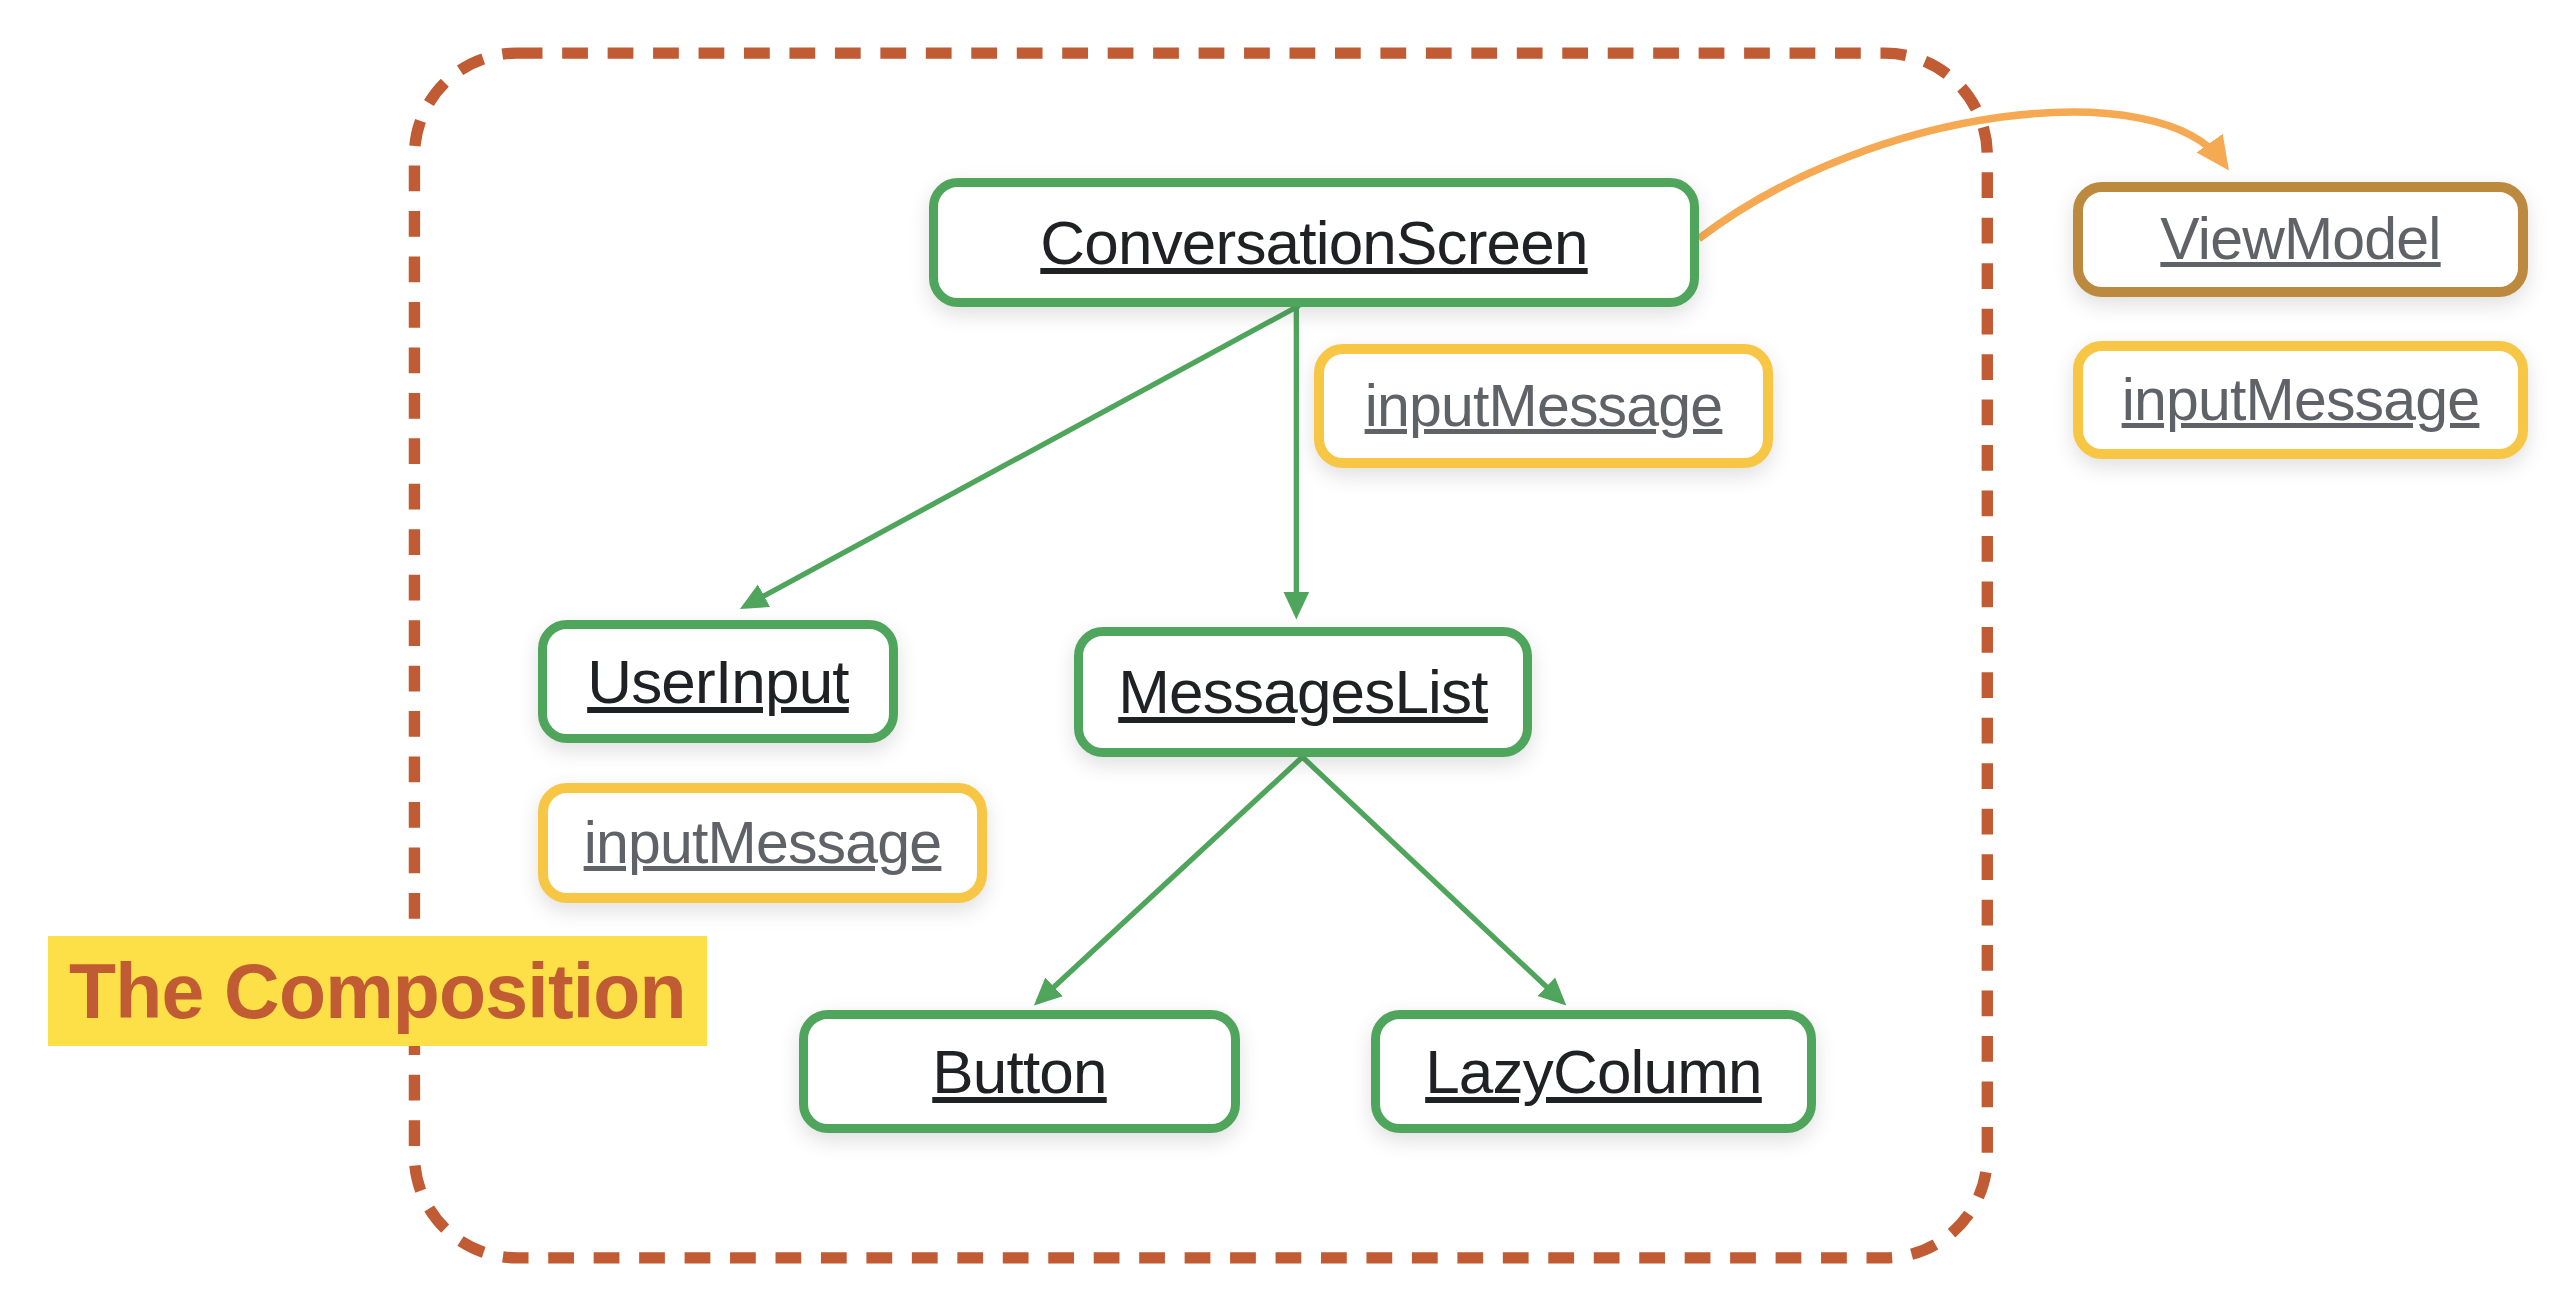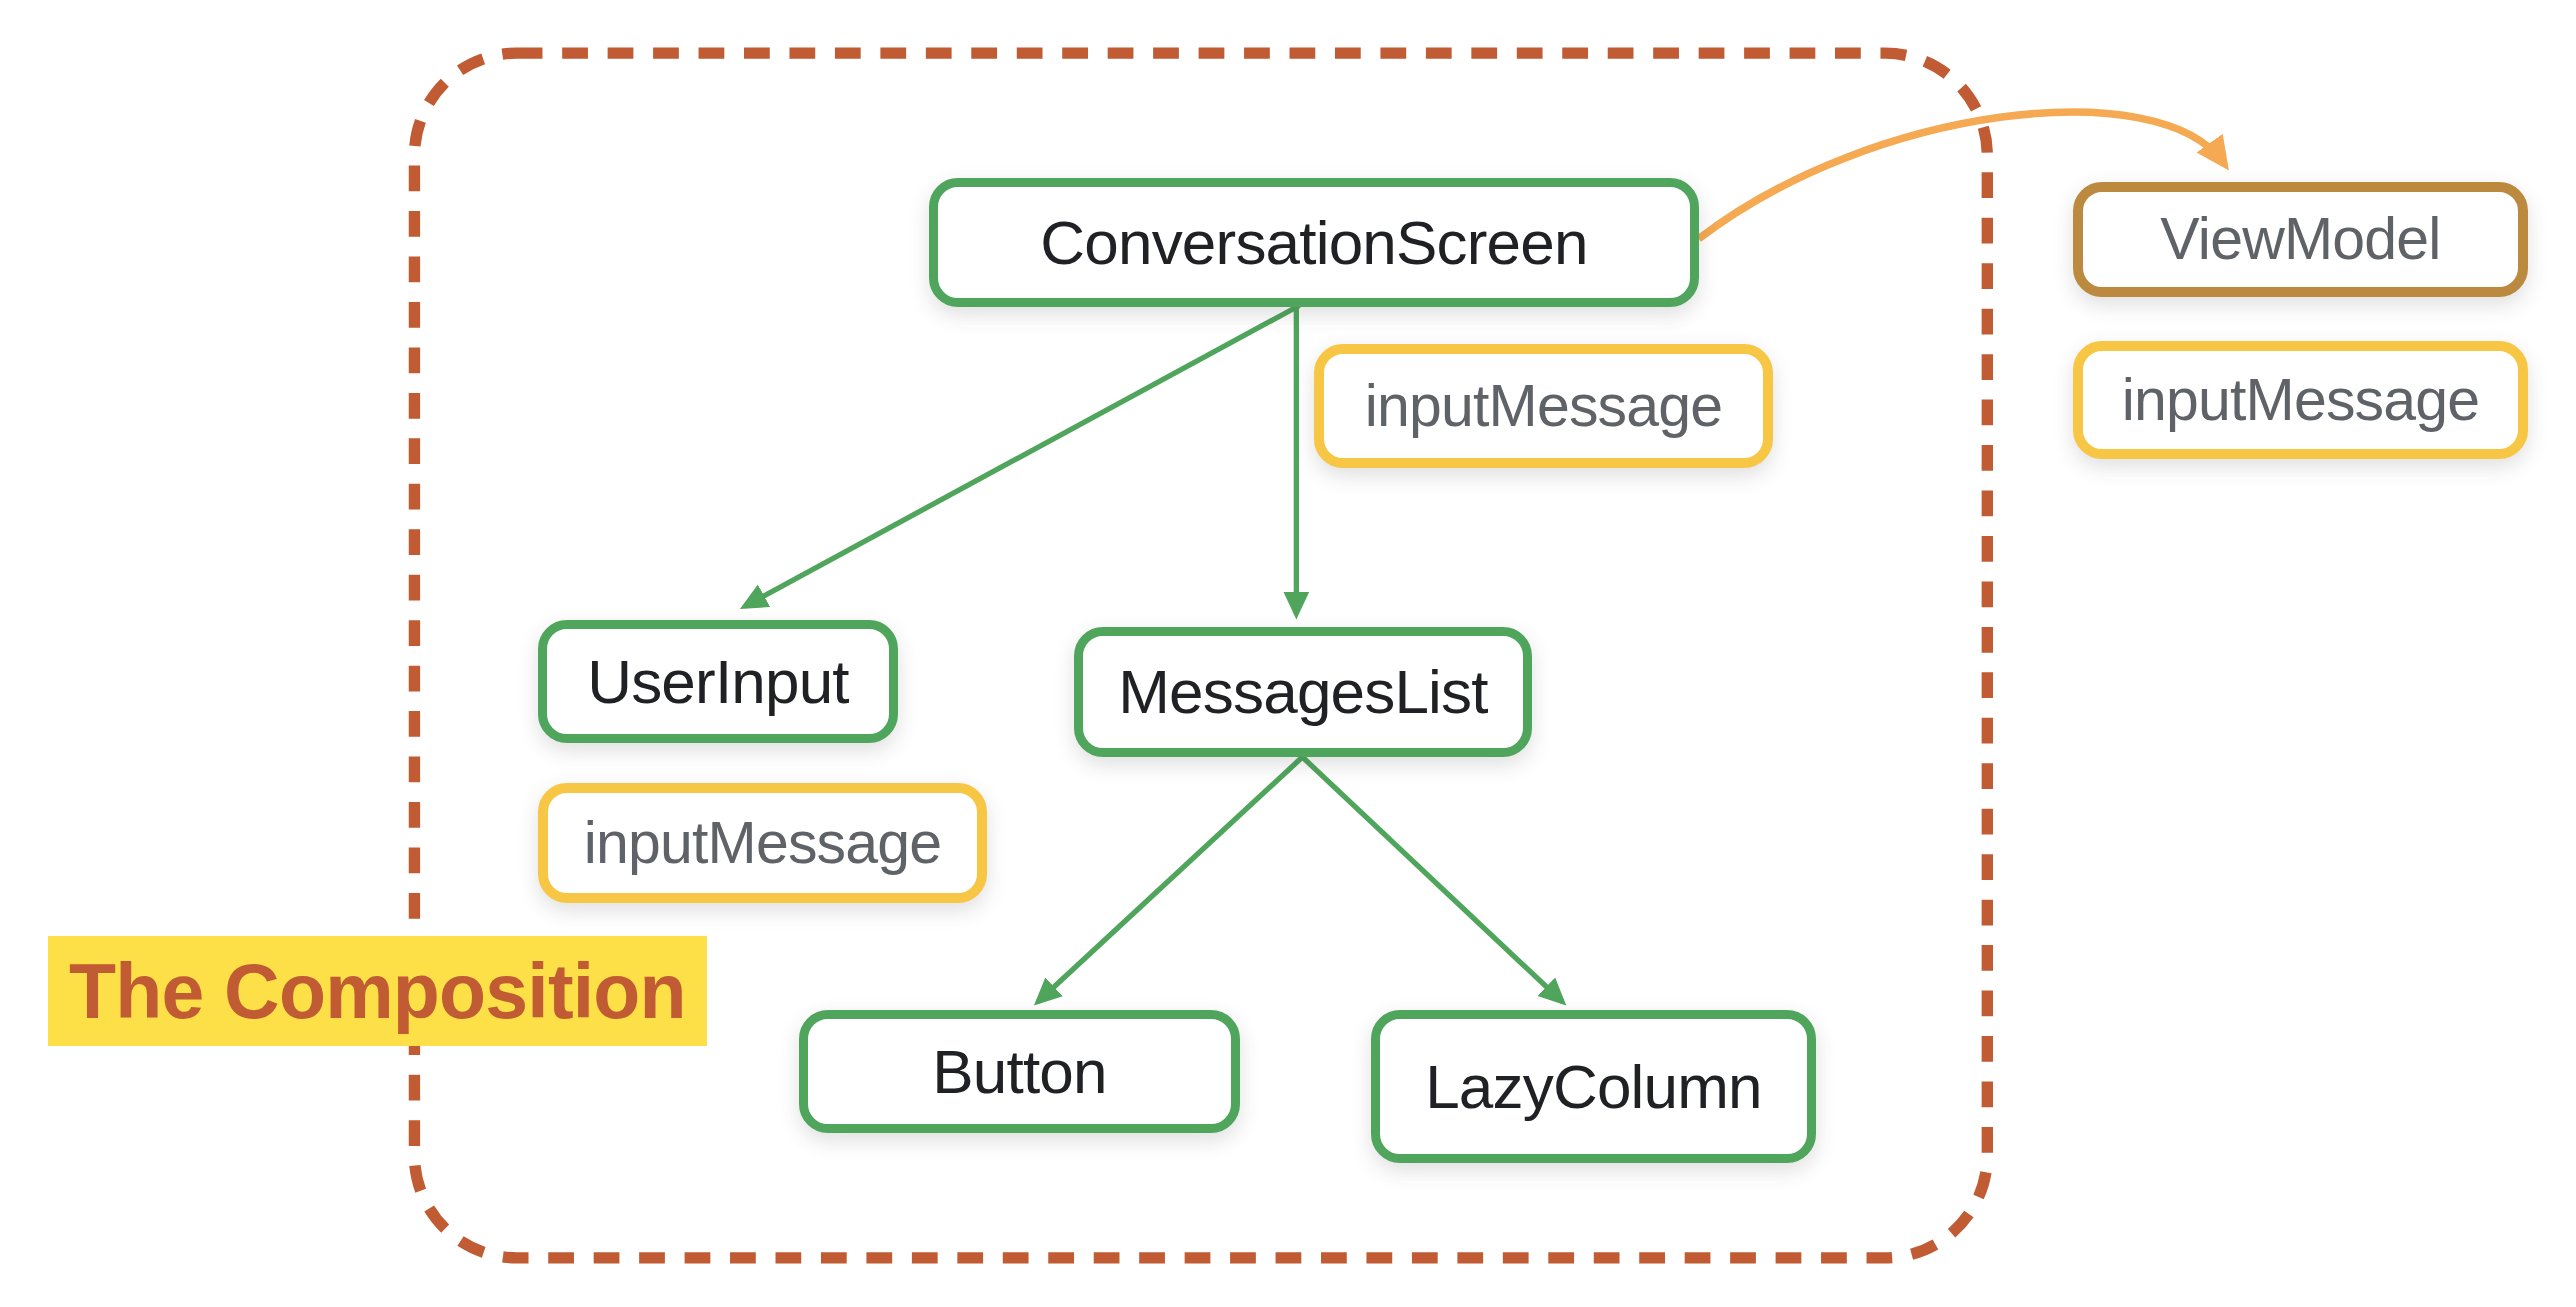--- a/index.html
+++ b/index.html
@@ -48,20 +48,21 @@
   .node.green  { border: 9px solid var(--green, #4FA55B); }
   .node.yellow { border: 10.6px solid var(--yellow, #F7C644); margin-top: 47px; }
   .node.brown  { border: 10.6px solid var(--brown, #BB8A3E); }
 
   .node .lbl {
     font-size: 62px;
     line-height: 1;
     color: var(--text-dark, #202124);
     white-space: nowrap;
     letter-spacing: -0.8px;
+    text-decoration: underline;
   }
   .node .lbl.grey {
     font-size: 59px;
     color: var(--text-grey, #5F6368);
   }
 
   .caption {
     position: absolute;
     left: 48px;
     top: 936px;
@@ -122,20 +123,20 @@
   </div>
 
   <div class="node green" style="left:799px; top:1010px; width:441px; height:123px;">
     <span class="lbl">Button</span>
   </div>
 
   <div class="node green" style="left:1074px; top:627px; width:458px; height:130px;">
     <span class="lbl">MessagesList</span>
   </div>
 
-  <div class="node green" style="left:1371px; top:1010px; width:445px; height:153px;">
+  <div class="node green" style="left:1371px; top:1010px; width:445px; height:123px;">
     <span class="lbl">LazyColumn</span>
   </div>
 
   <div class="caption">The Composition</div>
 
 </div>
 
 
 </body></html>

